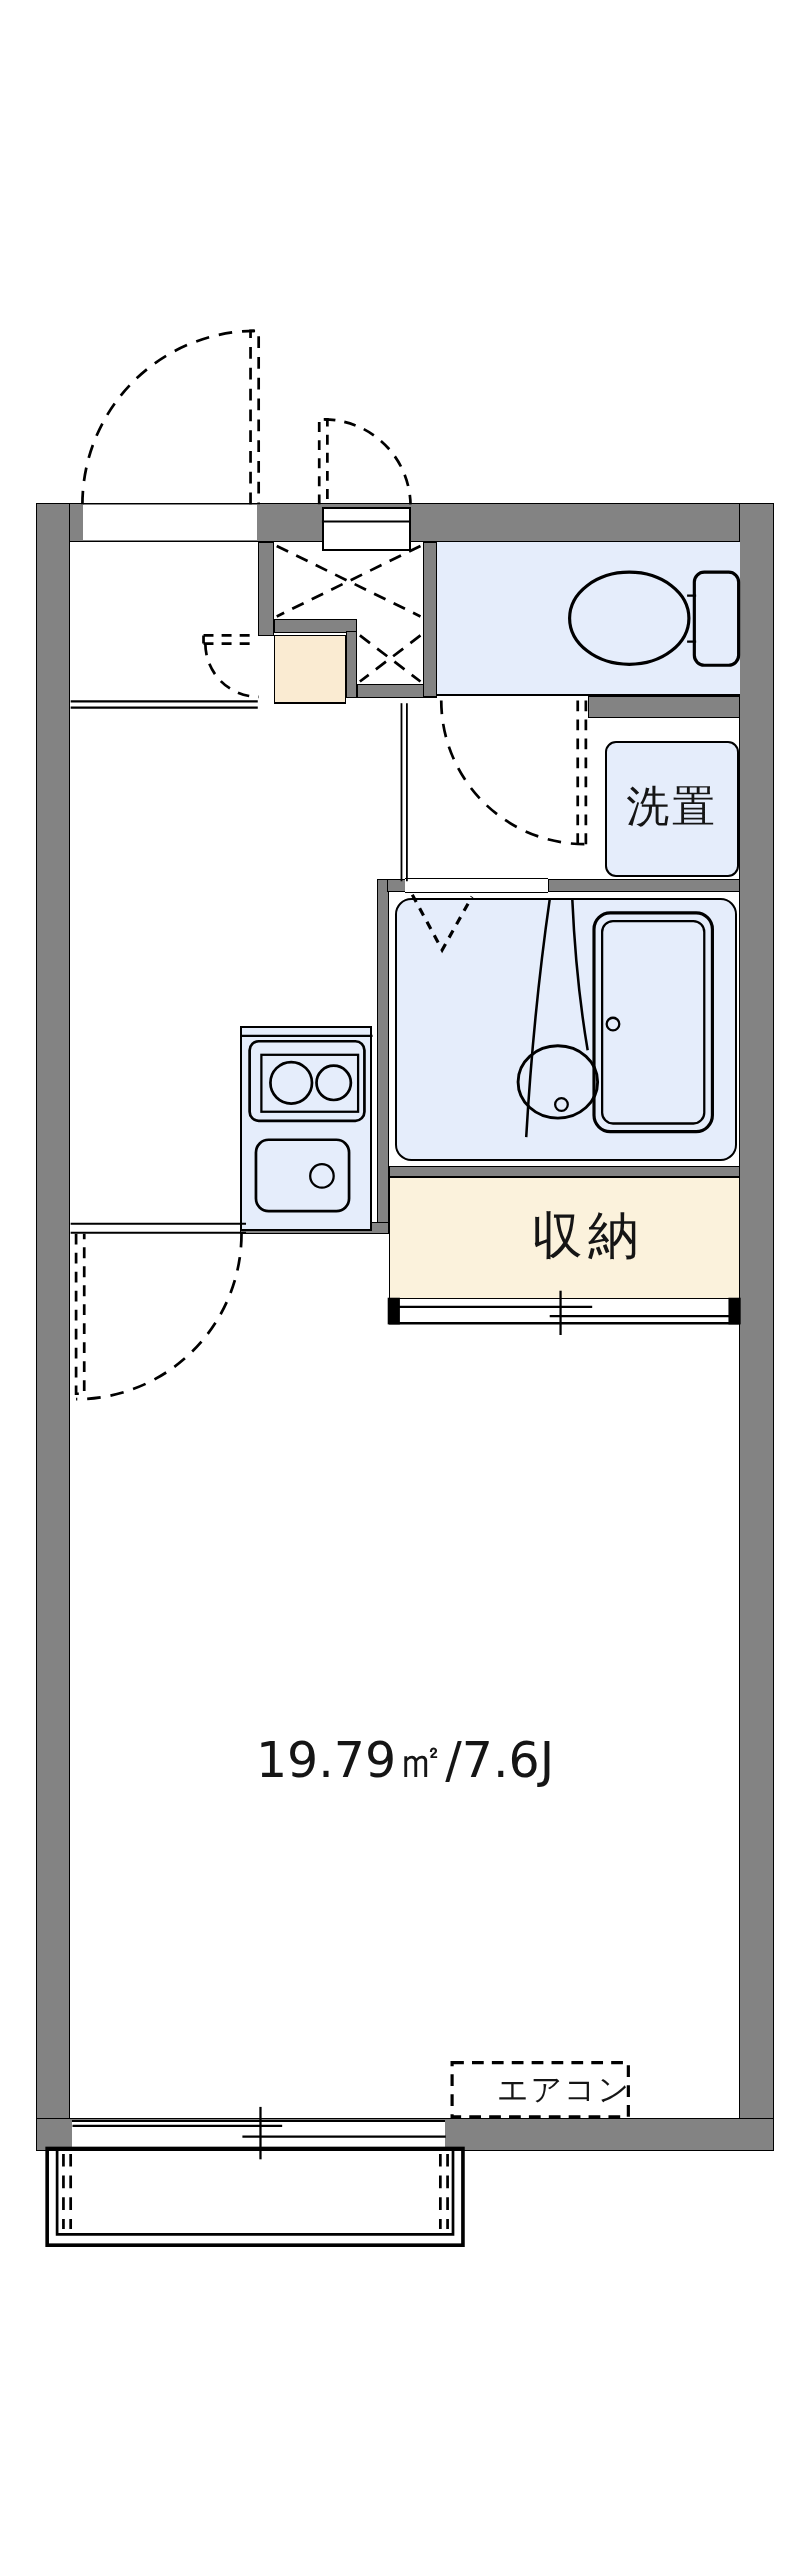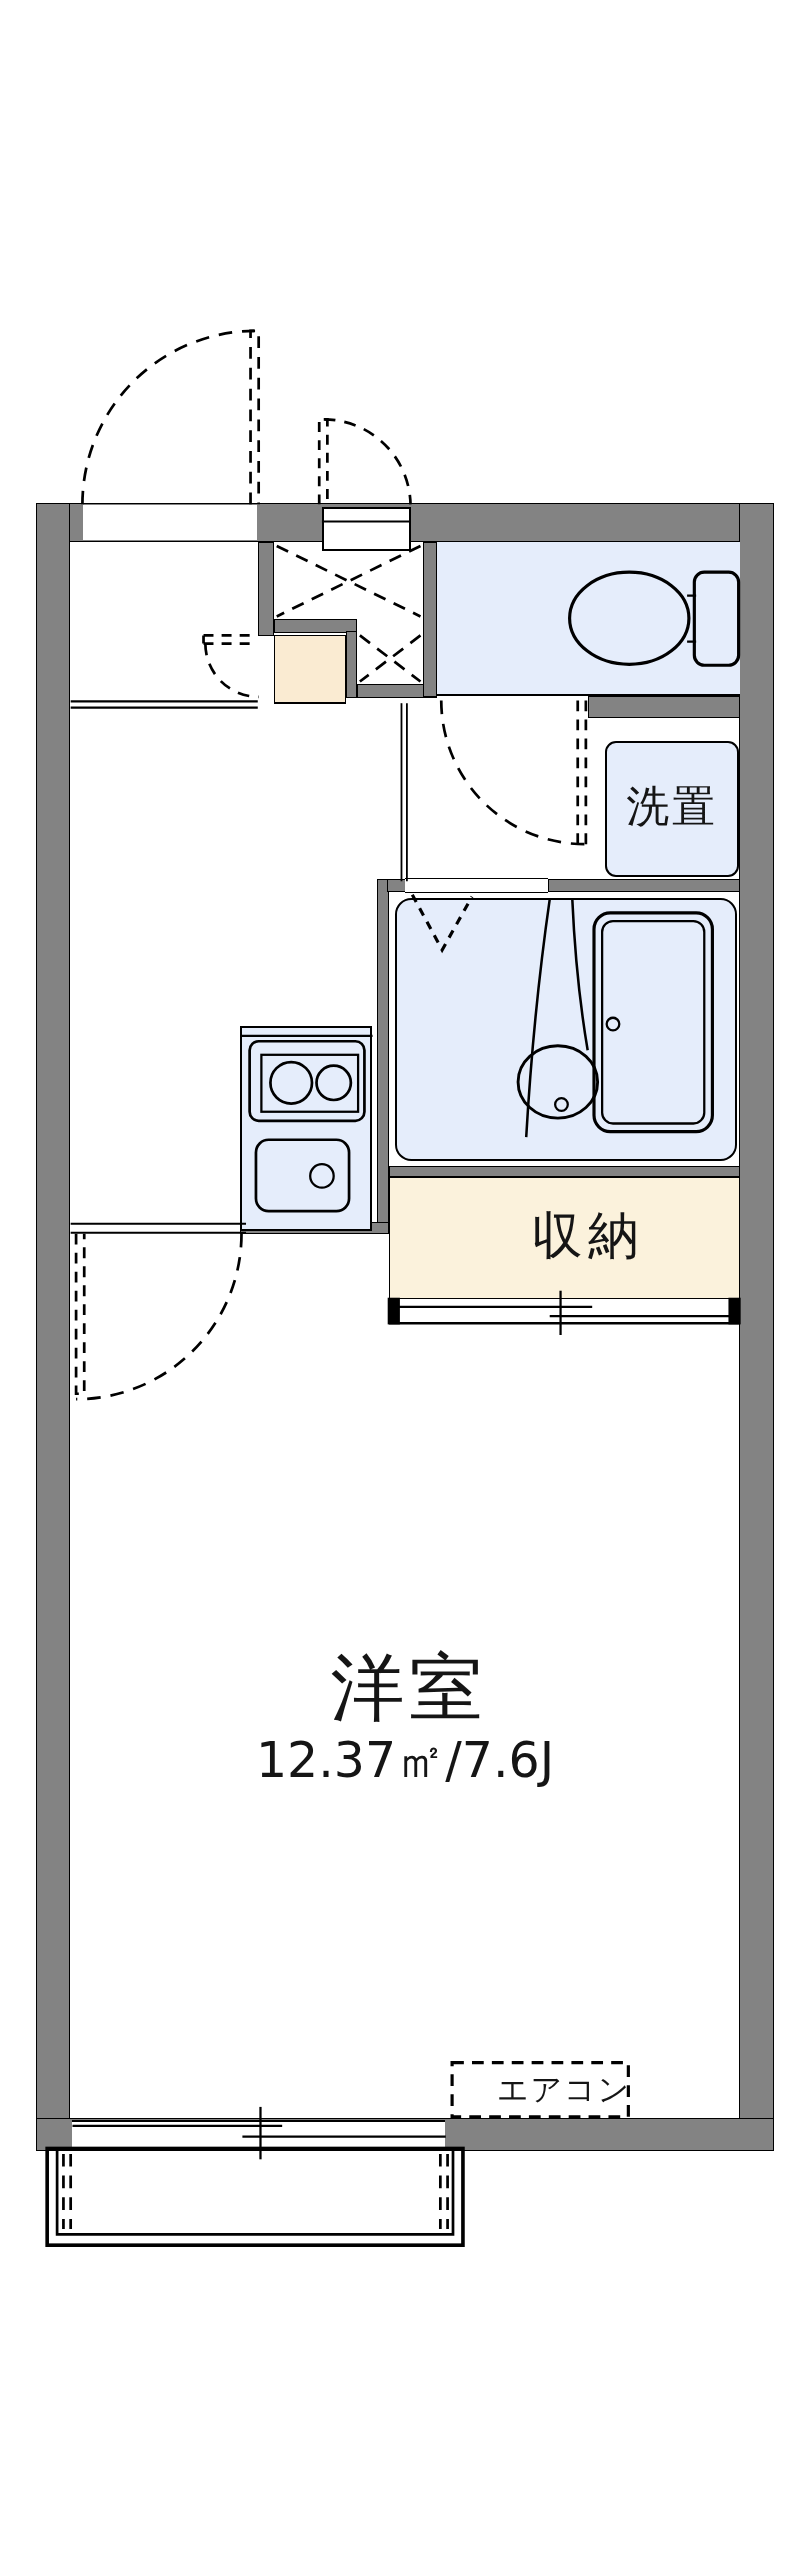--- a/index.html
+++ b/index.html
@@ -157,18 +157,17 @@
         <path d="M 70,2383 V 2466"></path>
         <path d="M 78,2383 V 2466"></path>
         <path d="M 487,2383 V 2466"></path>
         <path d="M 495,2383 V 2466"></path>
       </g>
     </g>
   </svg>
 
   <div class="lbl lbl-senchi" style="left:672px;top:807px;">洗置</div>
   <div class="lbl lbl-shuno" style="left:588px;top:1236px;">収納</div>
-  <div class="lbl lbl-yoshitsu" style="left:409px;top:1689px;">洋室</div>
-  <div class="lbl lbl-area" style="left:405px;top:1761px;">12.37㎡/7.6J</div>
+  <div class="lbl lbl-area" style="left:405px;top:1761px;">19.79㎡/7.6J</div>
   <div class="lbl lbl-aircon" style="left:564px;top:2090px;">エアコン</div>
 
 </div>
 
 
 </body></html>

